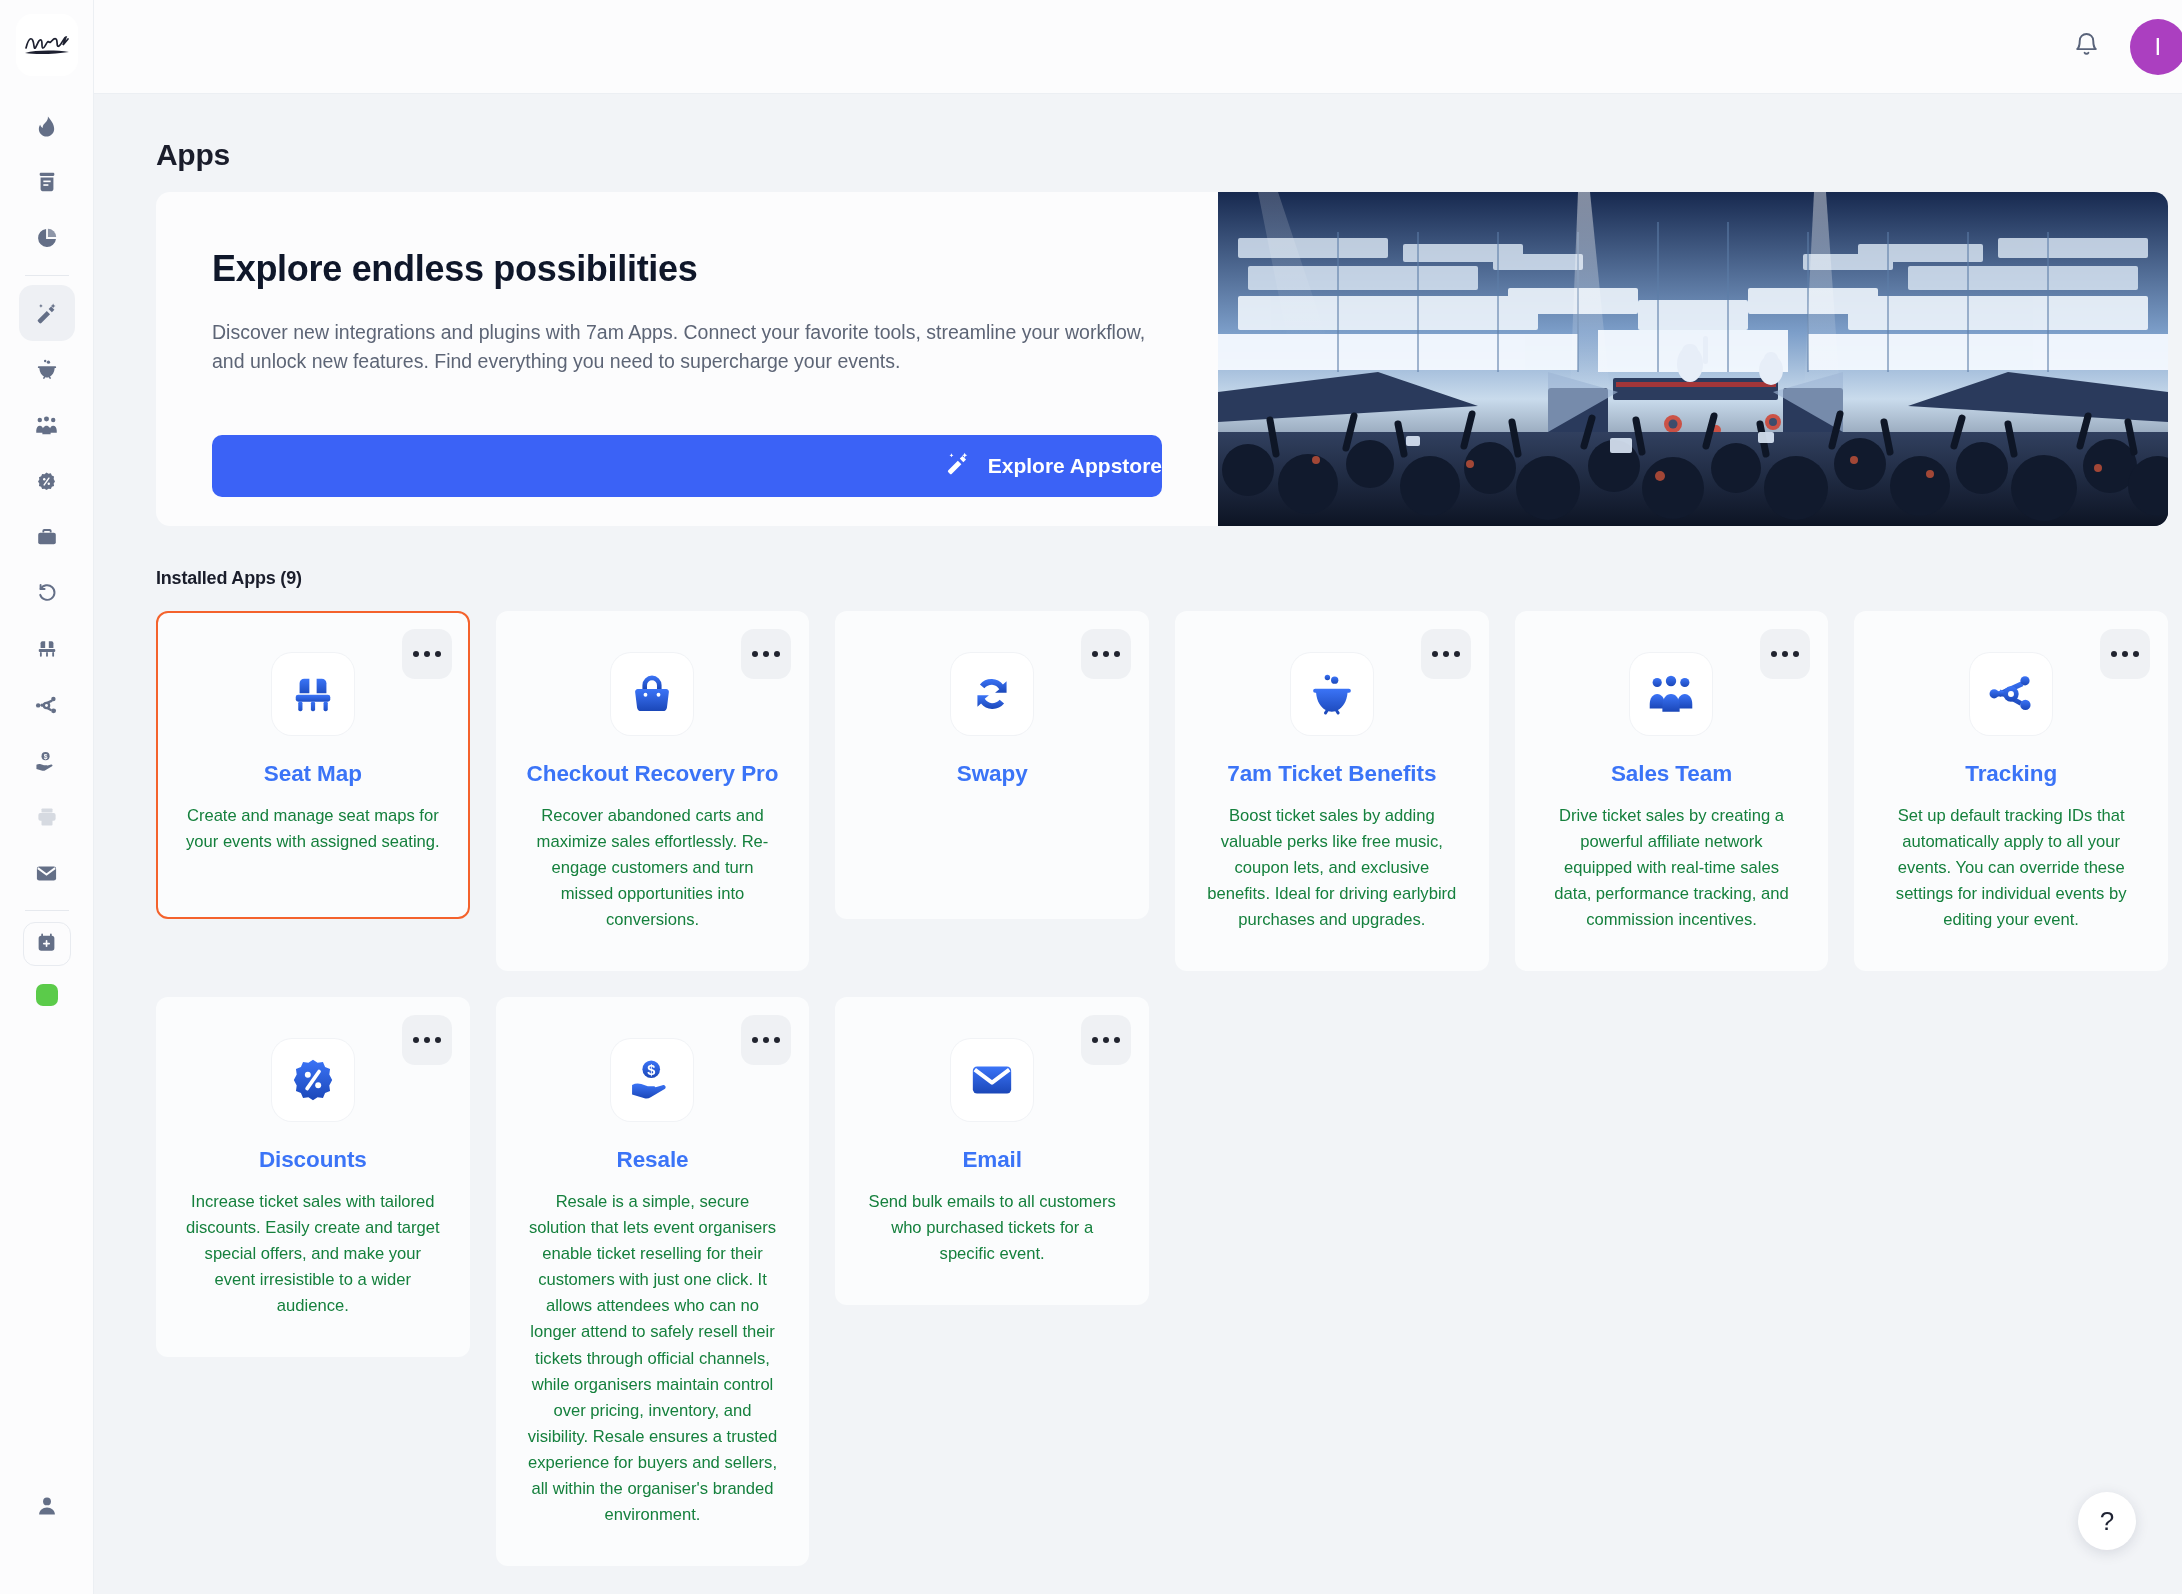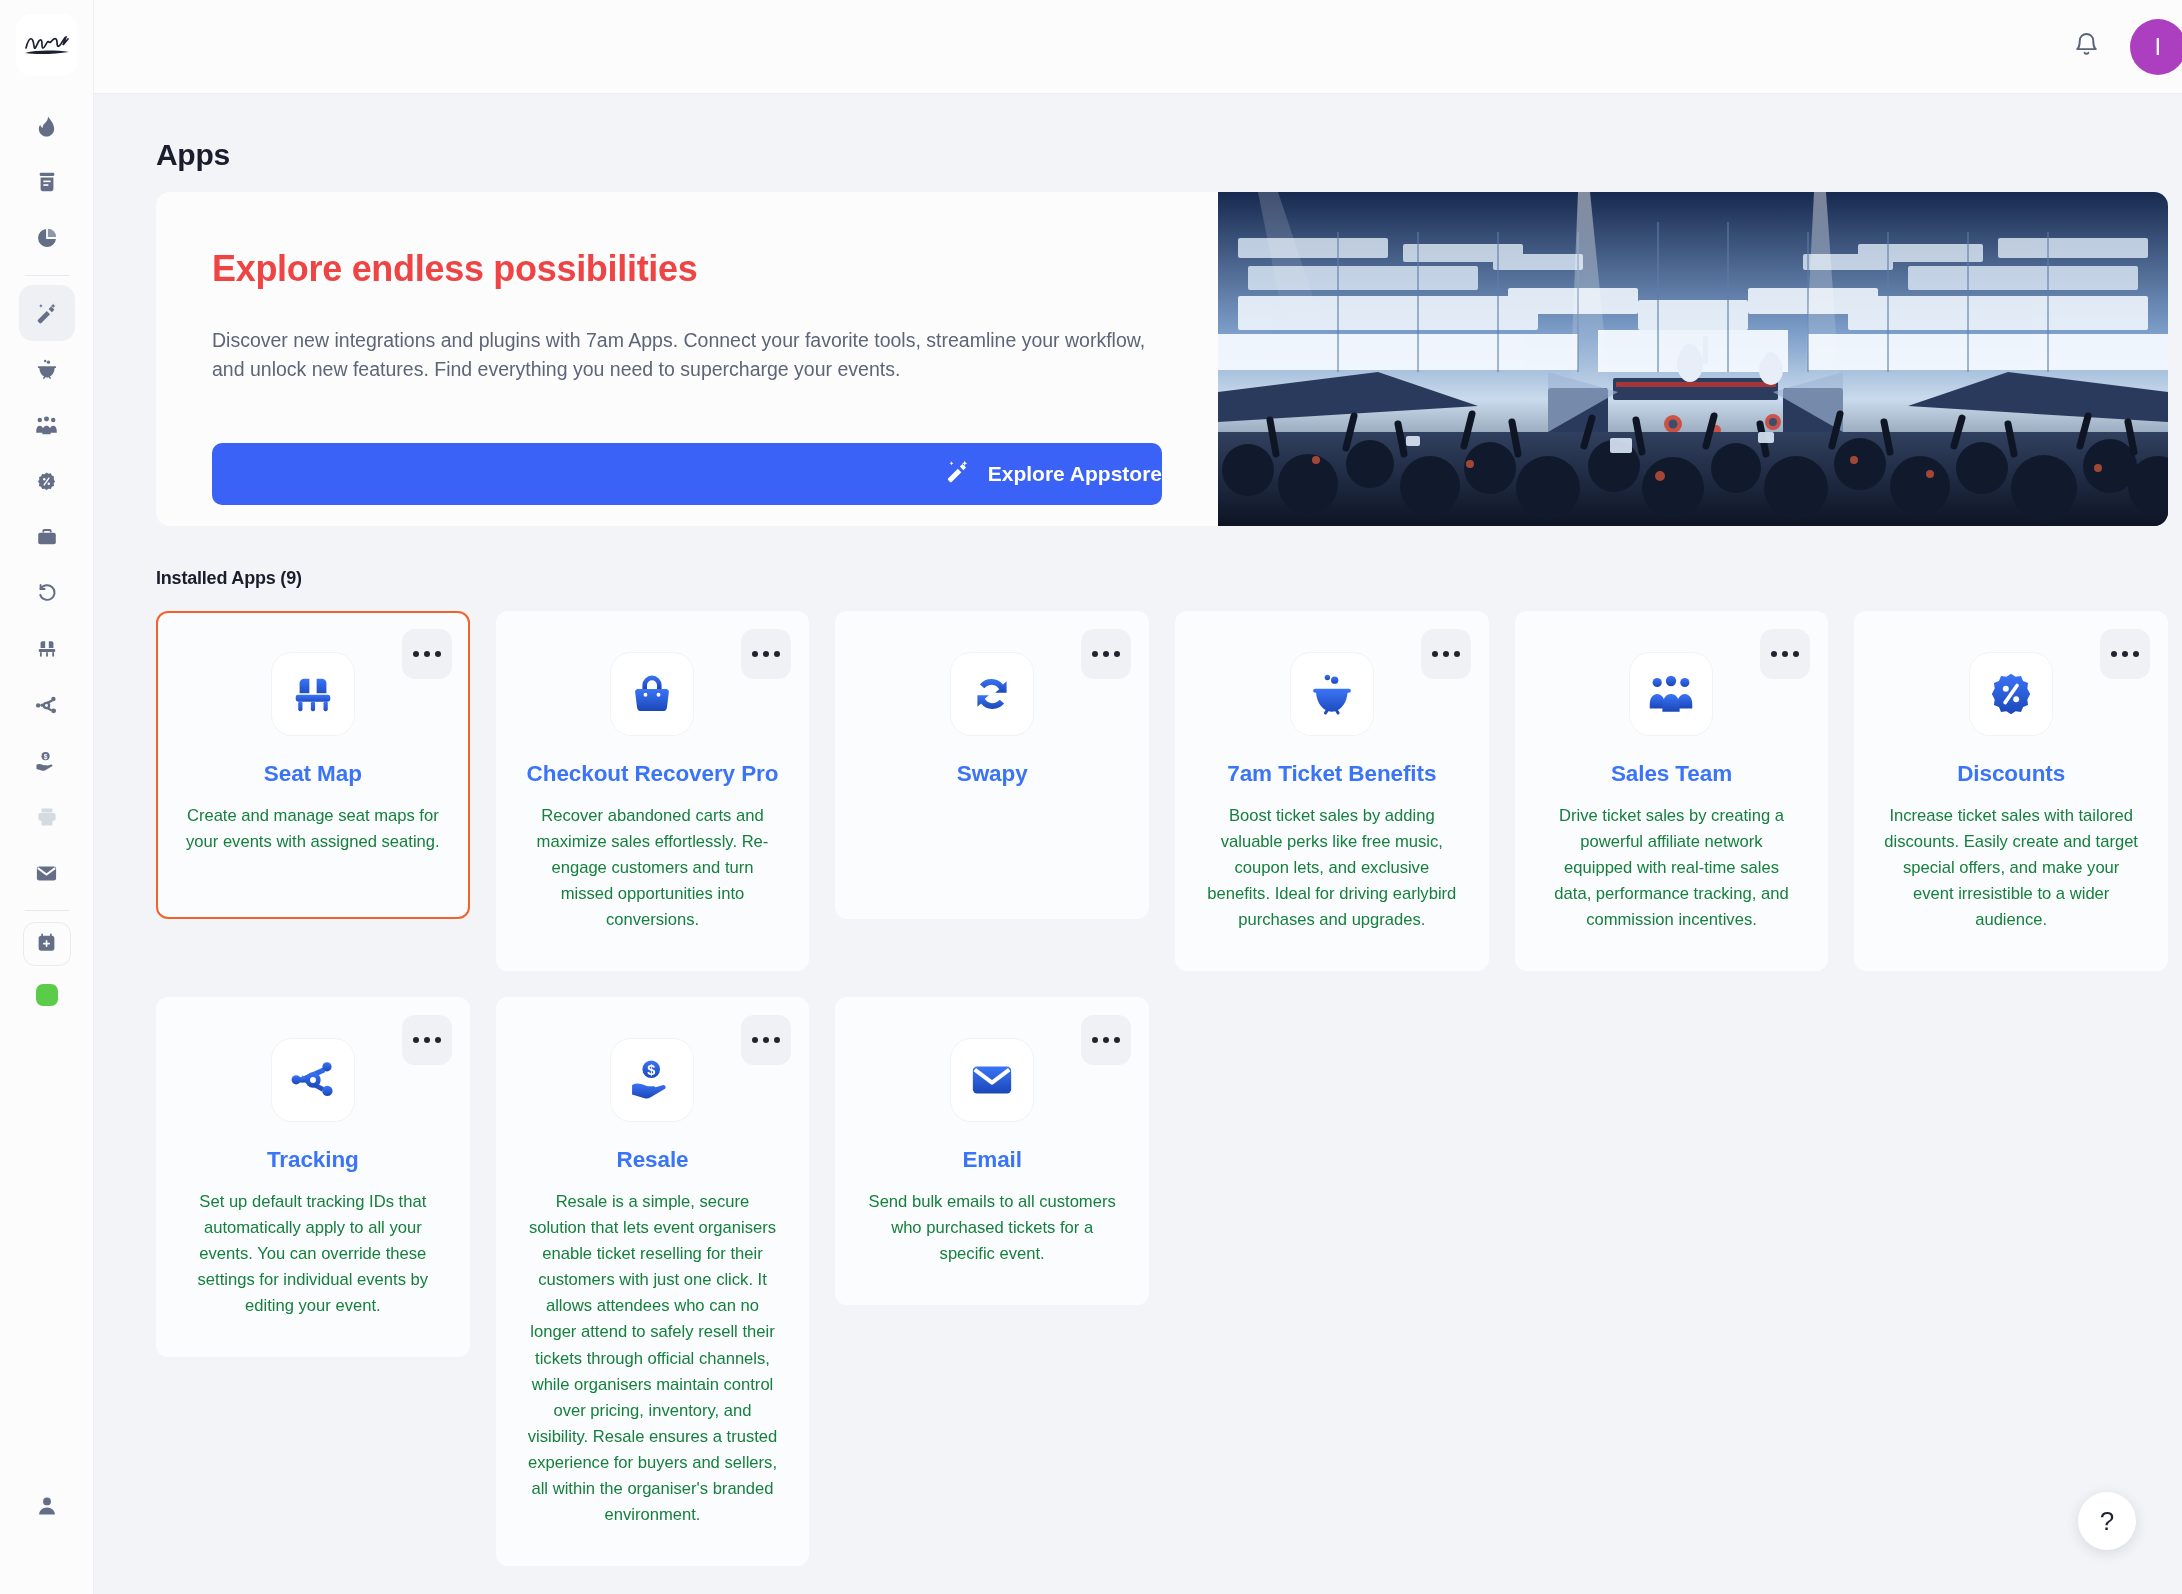--- a/index.html
+++ b/index.html
@@ -89,22 +89,22 @@
 
   
   .hero {
     background:#fcfcfd; border-radius: 14px;
     display:flex; overflow:hidden;
     height: 334px;
     margin-bottom: 42px;
   }
   .hero-left { flex: 1 1 auto; padding: 56px 56px 0 56px; }
   .hero-title {
-    font-size: 36px; font-weight: 700; color:#ef4444;
-    letter-spacing:-0.3px; margin-bottom: 36px;
+    font-size: 36px; font-weight: 700; color:#0f172a;
+    letter-spacing:-0.3px; margin-bottom: 28px;
   }
   .hero-sub {
     font-size: 19.5px; line-height: 1.48; color:#5d6576;
     max-width: 960px; margin-bottom: 59px;
   }
   .hero-btn {
     display:flex; align-items:center; justify-content:flex-end; gap:18px;
     height: 62px; width: 950px;
     background:#3b62f6; border-radius: 10px;
     color:#fff; font-size: 21px; font-weight:700;
@@ -673,48 +673,20 @@
         <div class="card">
           <div class="dots">
             <i></i>
               <i></i>
               <i></i>
           </div>
           <div class="card-icon">
             <span>
               <svg width="46" height="46" viewBox="0 0 24 24">
                   <defs>
-                    <linearGradient id="g6" x1="0" y1="0" x2="0" y2="1">
-                      <stop offset="0%" stop-color="#3b74f7"></stop>
-                      <stop offset="100%" stop-color="#1b47b8"></stop>
-                    </linearGradient>
-                  </defs>
-                  <path d="M12 1.4l2.4 1.6 2.8-.4 1.1 2.6 2.6 1.1-.4 2.8L22 12l-1.5 2.9.4 2.8-2.6 1.1-1.1 2.6-2.8-.4L12 22.6l-2.4-1.6-2.8.4-1.1-2.6-2.6-1.1.4-2.8L2 12l1.5-2.9-.4-2.8 2.6-1.1 1.1-2.6 2.8.4z" fill="url(#g6)"></path>
-                  <g fill="#ffffff">
-                    <circle cx="9.3" cy="9.3" r="1.55"></circle>
-                    <circle cx="14.7" cy="14.7" r="1.55"></circle>
-                    <rect x="11.1" y="5.6" width="1.9" height="12.8" rx=".95" transform="rotate(35 12 12)"></rect>
-                  </g>
-                </svg>
-            </span>
-          </div>
-          <div class="card-name">Discounts</div>
-          <div class="card-desc">Increase ticket sales with tailored discounts. Easily create and target special offers, and make your event irresistible to a wider audience.</div>
-        </div>
-
-        <div class="card">
-          <div class="dots">
-            <i></i>
-              <i></i>
-              <i></i>
-          </div>
-          <div class="card-icon">
-            <span>
-              <svg width="46" height="46" viewBox="0 0 24 24">
-                  <defs>
                     <linearGradient id="g7" x1="0" y1="0" x2="0" y2="1">
                       <stop offset="0%" stop-color="#3b74f7"></stop>
                       <stop offset="100%" stop-color="#1b47b8"></stop>
                     </linearGradient>
                   </defs>
                   <g fill="url(#g7)">
                     <path d="M5.2 11l12.2-5.6 1.1 2.4-12.2 5.6z"></path>
                     <path d="M6.5 9.6l11.3 6.2-1.2 2.2-11.3-6.2z"></path>
                     <path d="M3.4 10.5h8v2.8h-8z"></path>
                     <circle cx="12" cy="12" r="4"></circle>
@@ -723,20 +695,48 @@
                     <circle cx="19.5" cy="17.7" r="2.7"></circle>
                   </g>
                   <circle cx="12" cy="12" r="1.55" fill="#ffffff"></circle>
                 </svg>
             </span>
           </div>
           <div class="card-name">Tracking</div>
           <div class="card-desc">Set up default tracking IDs that automatically apply to all your events. You can override these settings for individual events by editing your event.</div>
         </div>
 
+        <div class="card">
+          <div class="dots">
+            <i></i>
+              <i></i>
+              <i></i>
+          </div>
+          <div class="card-icon">
+            <span>
+              <svg width="46" height="46" viewBox="0 0 24 24">
+                  <defs>
+                    <linearGradient id="g6" x1="0" y1="0" x2="0" y2="1">
+                      <stop offset="0%" stop-color="#3b74f7"></stop>
+                      <stop offset="100%" stop-color="#1b47b8"></stop>
+                    </linearGradient>
+                  </defs>
+                  <path d="M12 1.4l2.4 1.6 2.8-.4 1.1 2.6 2.6 1.1-.4 2.8L22 12l-1.5 2.9.4 2.8-2.6 1.1-1.1 2.6-2.8-.4L12 22.6l-2.4-1.6-2.8.4-1.1-2.6-2.6-1.1.4-2.8L2 12l1.5-2.9-.4-2.8 2.6-1.1 1.1-2.6 2.8.4z" fill="url(#g6)"></path>
+                  <g fill="#ffffff">
+                    <circle cx="9.3" cy="9.3" r="1.55"></circle>
+                    <circle cx="14.7" cy="14.7" r="1.55"></circle>
+                    <rect x="11.1" y="5.6" width="1.9" height="12.8" rx=".95" transform="rotate(35 12 12)"></rect>
+                  </g>
+                </svg>
+            </span>
+          </div>
+          <div class="card-name">Discounts</div>
+          <div class="card-desc">Increase ticket sales with tailored discounts. Easily create and target special offers, and make your event irresistible to a wider audience.</div>
+        </div>
+
         <div class="card tall">
           <div class="dots">
             <i></i>
               <i></i>
               <i></i>
           </div>
           <div class="card-icon">
             <span>
               <svg width="46" height="46" viewBox="0 0 24 24">
                   <defs>

